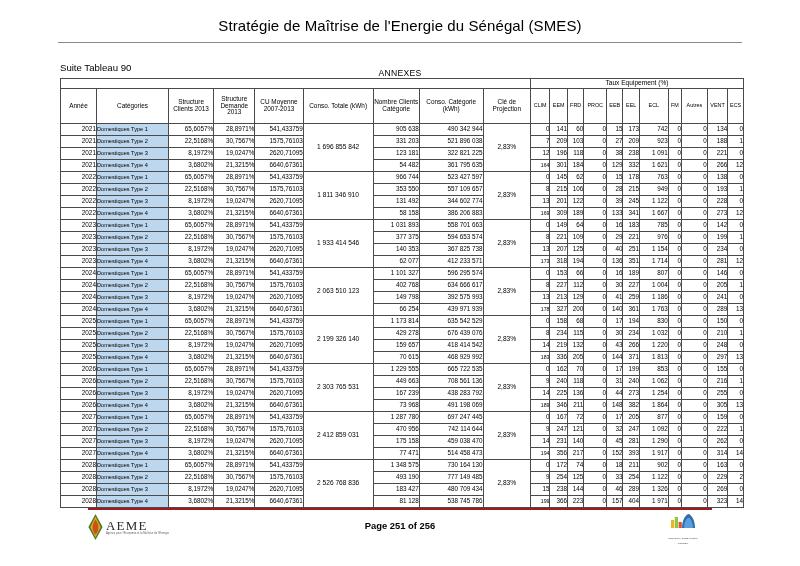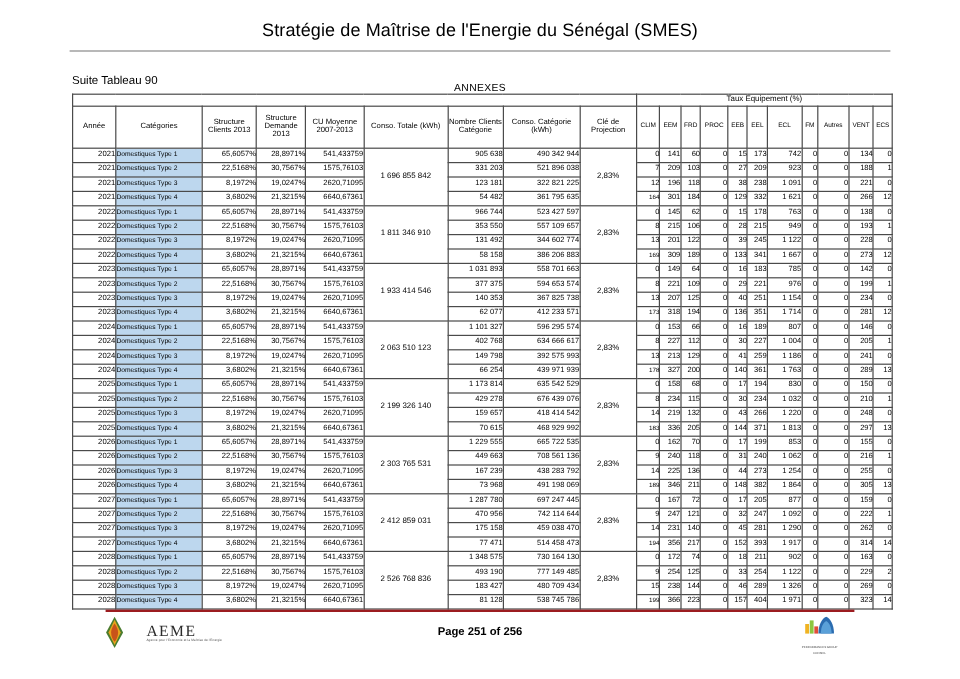--- a/index.html
+++ b/index.html
@@ -161,21 +161,21 @@
     font-weight: bold;
   }
   .page-num .word { font-weight: bold; }
 
   .aeme-logo {
     position: absolute;
     left: 28px;
     top: 2px;
     display: flex;
     align-items: center;
-    gap: 19px;
+    gap: 3px;
   }
   .aeme-flame {
     width: 15px; height: 26px;
     position: relative;
   }
   .aeme-text-block { line-height: 1; }
   .aeme-word {
     font-family: "Liberation Serif", serif;
     font-size: 13px;
     letter-spacing: 1.2px;

